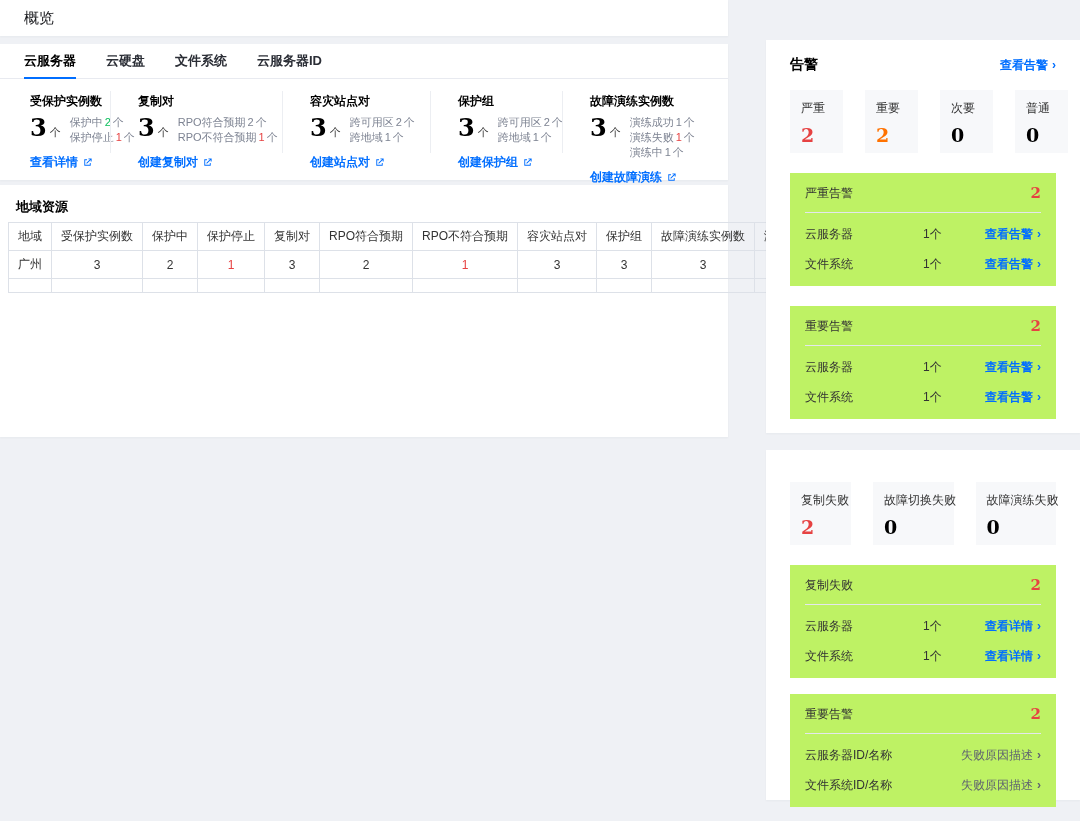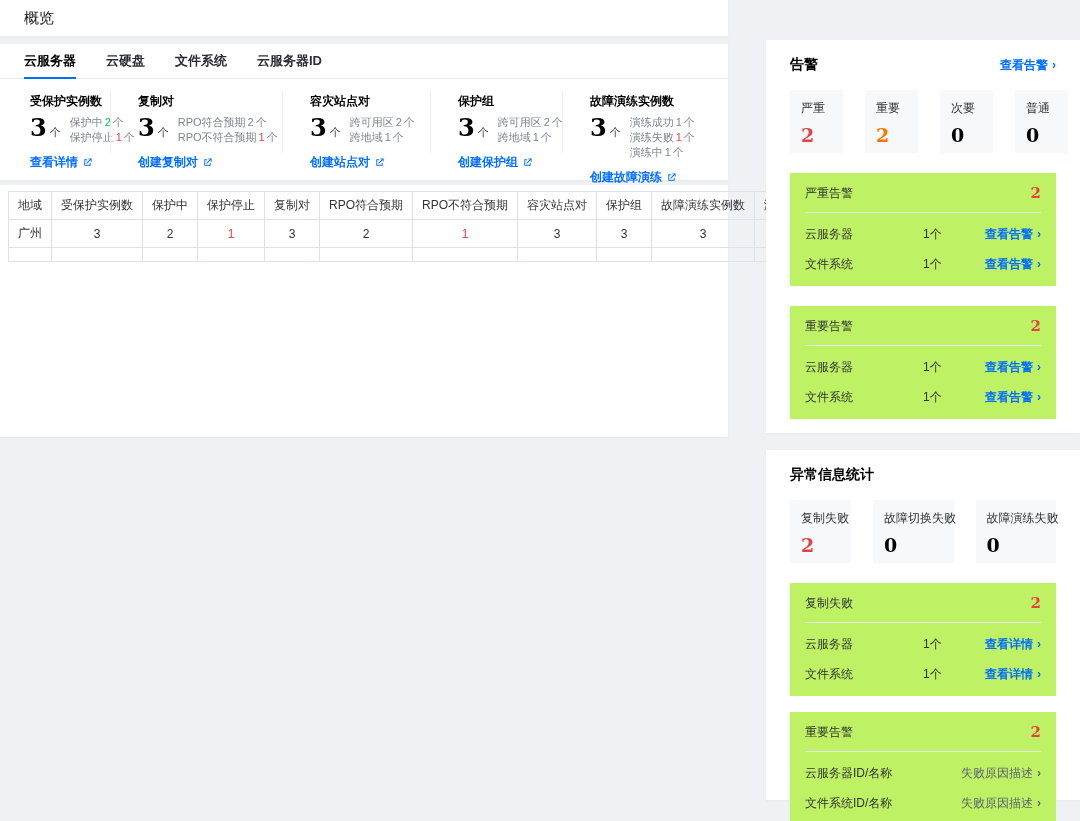--- a/index.html
+++ b/index.html
@@ -193,20 +193,21 @@
               <path d="M14 3h7v7h-2V6.4l-8.3 8.3-1.4-1.4L17.6 5H14V3zM5 5h6v2H7v10h10v-4h2v6H5V5z" fill="#006eff"></path>
             </svg>
           </span>
       </div>
     </div>
 
   </div>
 </div>
 
 <div id="region-card" class="card">
+  <div id="region-title">地域资源</div>
   <table id="region-table">
     <thead>
       <tr>
         <th>地域</th>
         <th>受保护实例数</th>
         <th>保护中</th>
         <th>保护停止</th>
         <th>复制对</th>
         <th>RPO符合预期</th>
         <th>RPO不符合预期</th>
@@ -309,23 +310,20 @@
     </div>
     <div class="sub-row">
       <div class="sub-label">文件系统</div>
       <div class="sub-mid">1个</div>
       <div class="blue-link chev">查看告警</div>
     </div>
   </div>
 </div>
 
 <div id="abnormal-card" class="card">
-  <div class="panel-head">
-    <div class="panel-title">异常信息统计</div>
-  </div>
 
   <div class="summary-row">
     <div class="sum-card">
       <div class="sum-label">复制失败</div>
       <div class="sum-value c-red">2</div>
     </div>
     <div class="sum-card">
       <div class="sum-label">故障切换失败</div>
       <div class="sum-value">0</div>
     </div>

